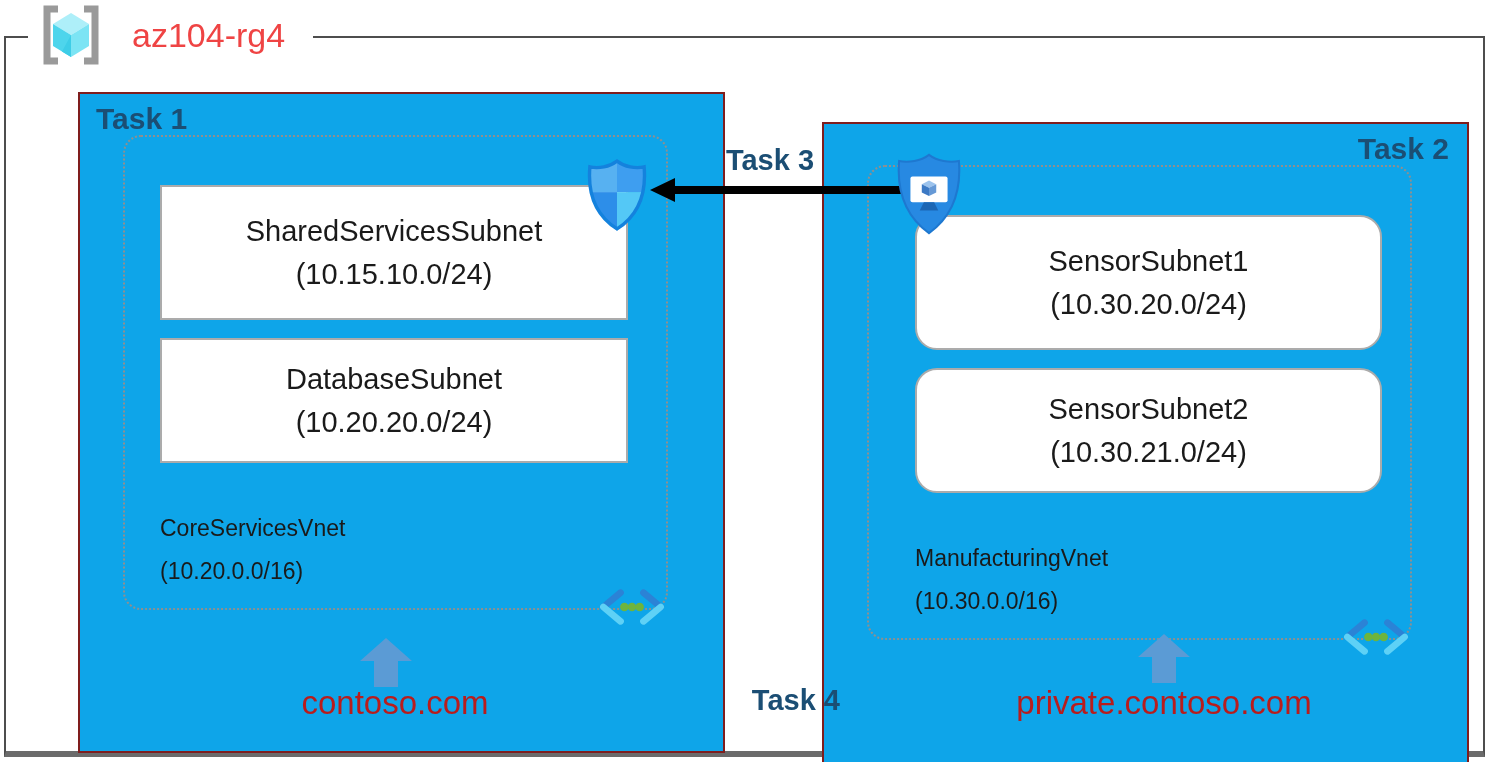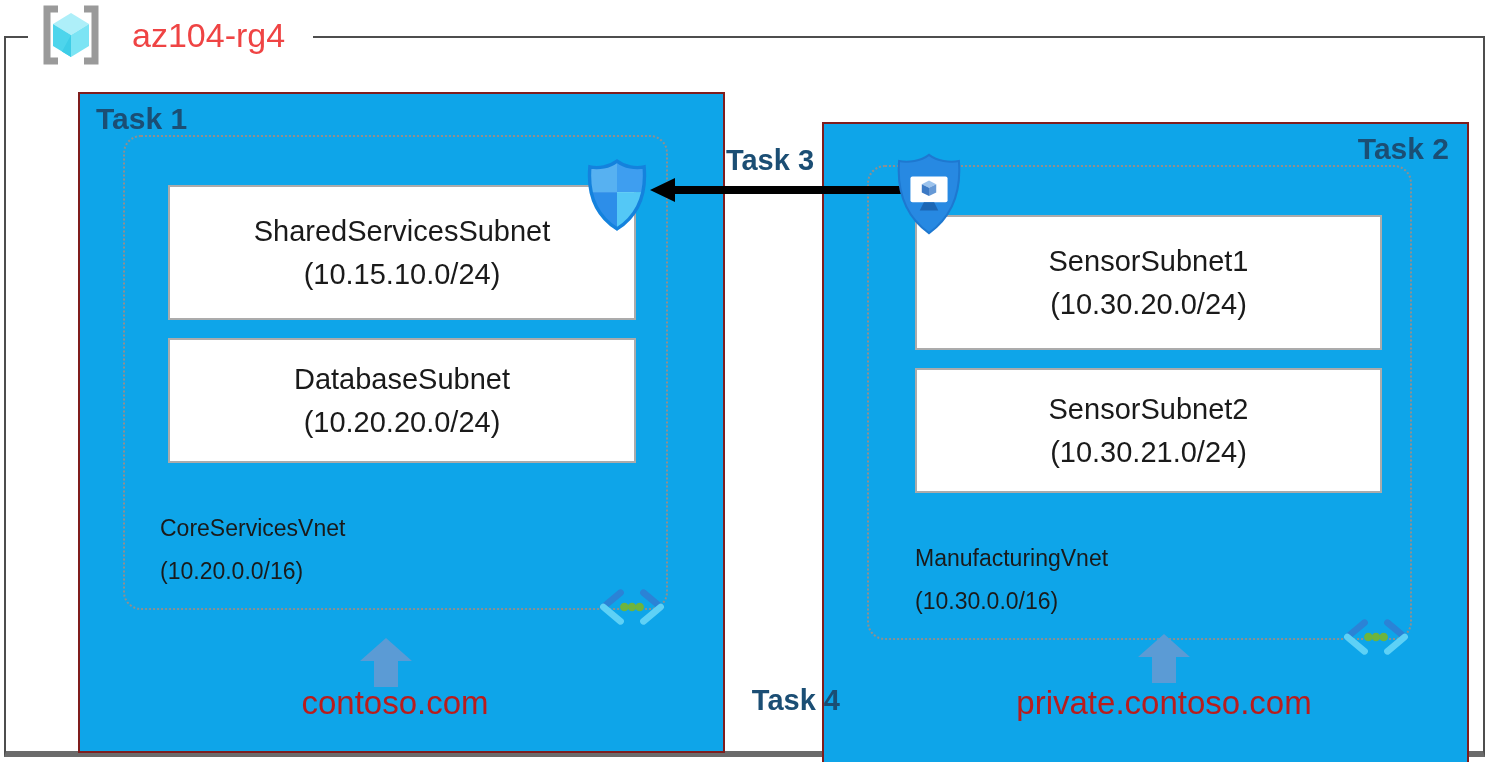--- a/index.html
+++ b/index.html
@@ -38,22 +38,22 @@
     border:2px dotted #8f8f8f;border-radius:18px;box-sizing:border-box;
   }
   .subnet-box{
     position:absolute;width:468px;background:#ffffff;
     border:2px solid #ababab;box-sizing:border-box;
     display:flex;flex-direction:column;align-items:center;justify-content:center;
     font-size:29px;line-height:43px;text-align:center;
   }
   .sb1{top:91px;height:135px;}
   .sb2{top:244px;height:125px;}
-  #task-box-left .subnet-box{left:88px;}
-  #task-box-right .subnet-box{left:91px;width:467px;}
+  #task-box-left .subnet-box{left:80px;}
+  #task-box-right .subnet-box{left:91px;width:467px;border-radius:22px;}
   .vnet-label{
     position:absolute;top:413px;width:468px;
     font-size:23px;line-height:43px;
   }
   #task-box-left .vnet-label{left:80px;}
   #task-box-right .vnet-label{left:91px;width:467px;}
   .vnet-icon{position:absolute;left:514px;top:492px;width:76px;height:42px;z-index:3;}
   
   .nsg{position:absolute;left:586px;top:158px;width:62px;height:74px;z-index:5;}
   .asg{position:absolute;left:896px;top:152px;width:66px;height:84px;z-index:5;}

